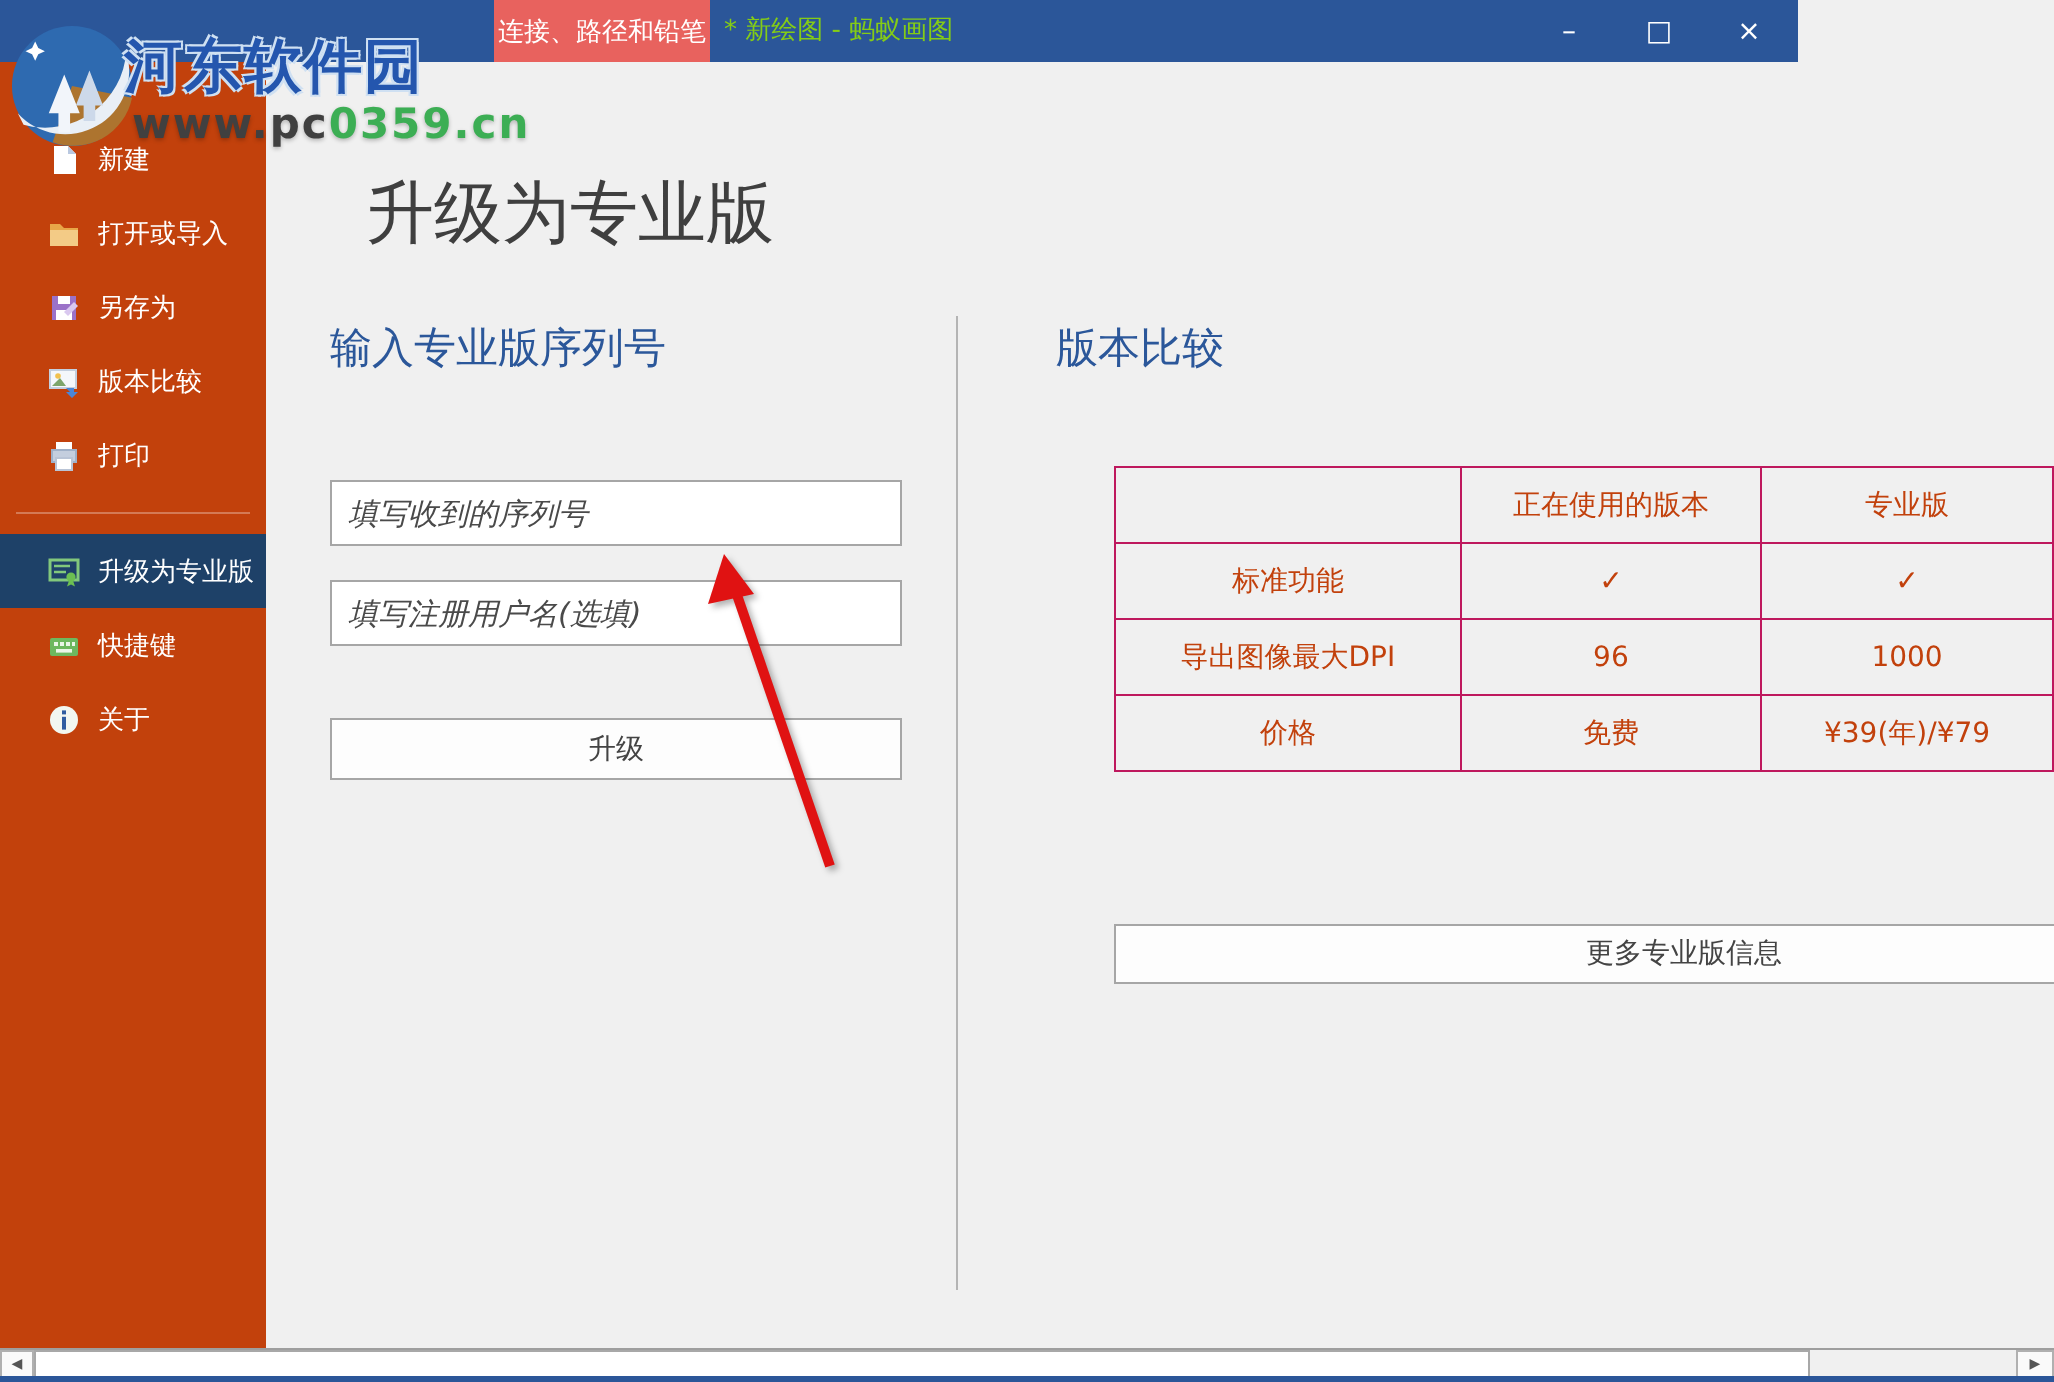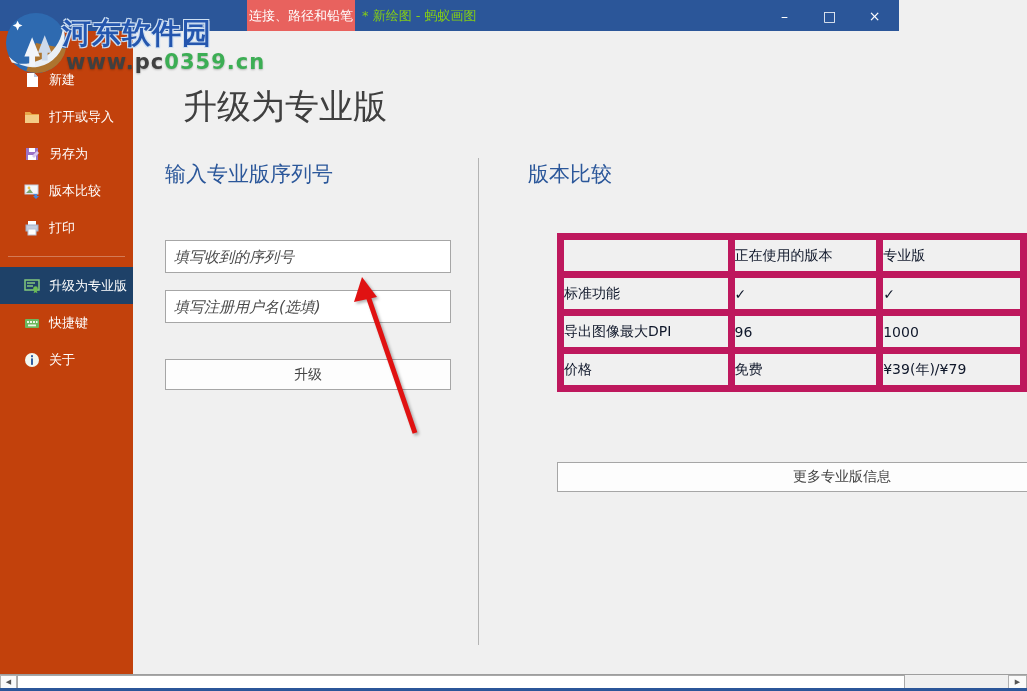--- a/index.html
+++ b/index.html
@@ -48,22 +48,22 @@
   #serial-input { top:240px; }
   #username-input { top:290px; }
   .btn { background:#fdfdfd; border:1px solid #a6a6a6; font-size:14px; color:#444;
     display:flex; align-items:center; justify-content:center; cursor:pointer;
     font-family:"DejaVu Sans","Liberation Sans",sans-serif; }
   #upgrade-btn { position:absolute; left:165px; top:359px; width:286px; height:31px; }
   #more-info-btn { position:absolute; left:557px; top:462px; width:570px; height:30px; }
 
   
   .cmp-table { position:absolute; left:557px; top:233px; border-collapse:collapse; table-layout:fixed; }
-  .cmp-table td { border:7px solid #be185d; vertical-align:middle;
-    font-size:14px; color:#0f172a; height:38px; padding:0; overflow:hidden; white-space:nowrap; }
+  .cmp-table td { border:1px solid #be185d; text-align:center; vertical-align:middle;
+    font-size:14px; color:#c2410c; height:38px; padding:0; overflow:hidden; white-space:nowrap; }
   .col-feat { width:198px; } .col-cur { width:170px; } .col-pro { width:170px; }
   .sym-check { color:#2eb52e; font-size:22px; font-weight:bold; }
   .sym-cross { color:#e21717; font-size:22px; font-weight:bold; }
 
   
   .anno-arrow { position:absolute; left:335px; top:265px; pointer-events:none; z-index:55; }
 
   
   .scrollbar { position:absolute; left:0; top:674px; width:1027px; height:14px; background:#f0f0f0;
     border-top:1px solid #9e9e9e; }

